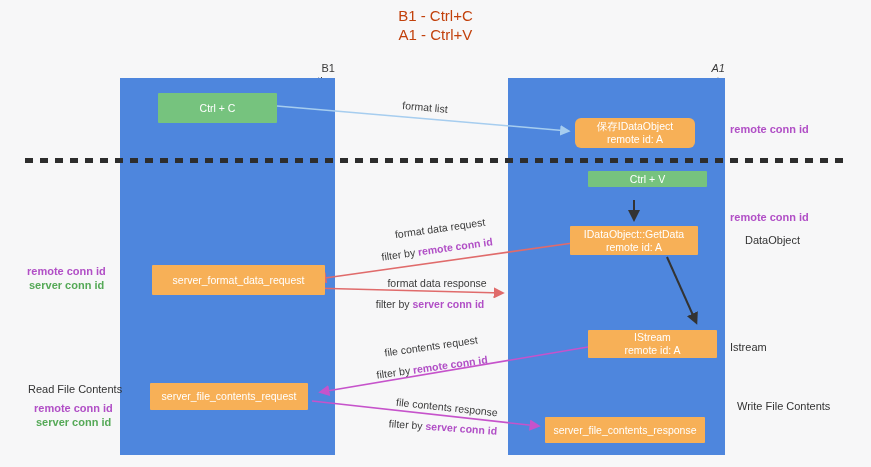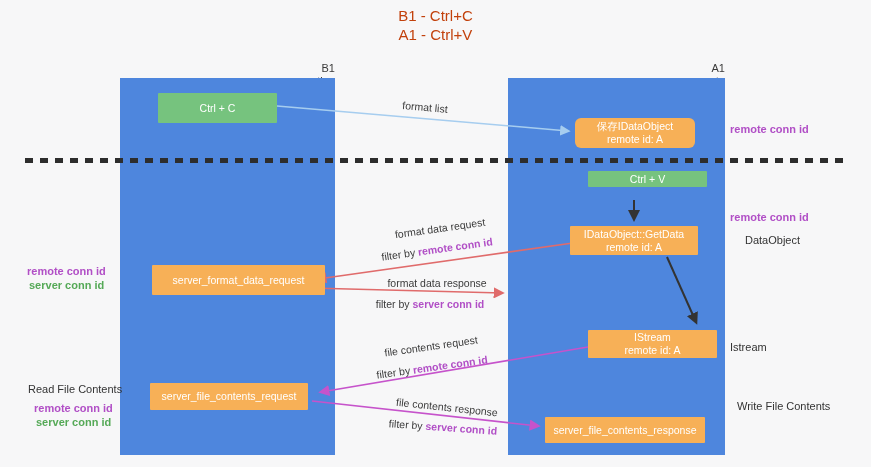--- a/index.html
+++ b/index.html
@@ -9,21 +9,21 @@
   .title{position:absolute; left:0; top:6px; width:871px; text-align:center;
          font-size:15px; line-height:19px; color:#c2410c;}
 
   .lane{position:absolute; top:78px; height:377px; background:#4e86dd;}
   .lane.left{left:120px; width:215px;}
   .lane.right{left:508px; width:217px;}
 
   .lane-header{position:absolute; top:46px; text-align:right; font-size:11px;
                line-height:13px; color:#3a3a3a;margin-top:16px;}
   .lane-header.left{left:120px; width:215px;}
-  .lane-header.right{left:508px; width:217px;}
+  .lane-header.right{left:508px; width:217px;font-style:italic;}
 
   .dashed{position:absolute; left:25px; top:158px; width:820px; height:5px;
           background:repeating-linear-gradient(90deg,#2d2d2d 0 8px,transparent 8px 15px);}
 
   .node{position:absolute; display:flex; flex-direction:column; justify-content:center;
         align-items:center; color:#fff; font-size:10.5px; line-height:13px;
         text-align:center; border-radius:1px; white-space:nowrap;}
   .node.green{background:#76c37e;}
   .node.orange{background:#f7b057;}
 

